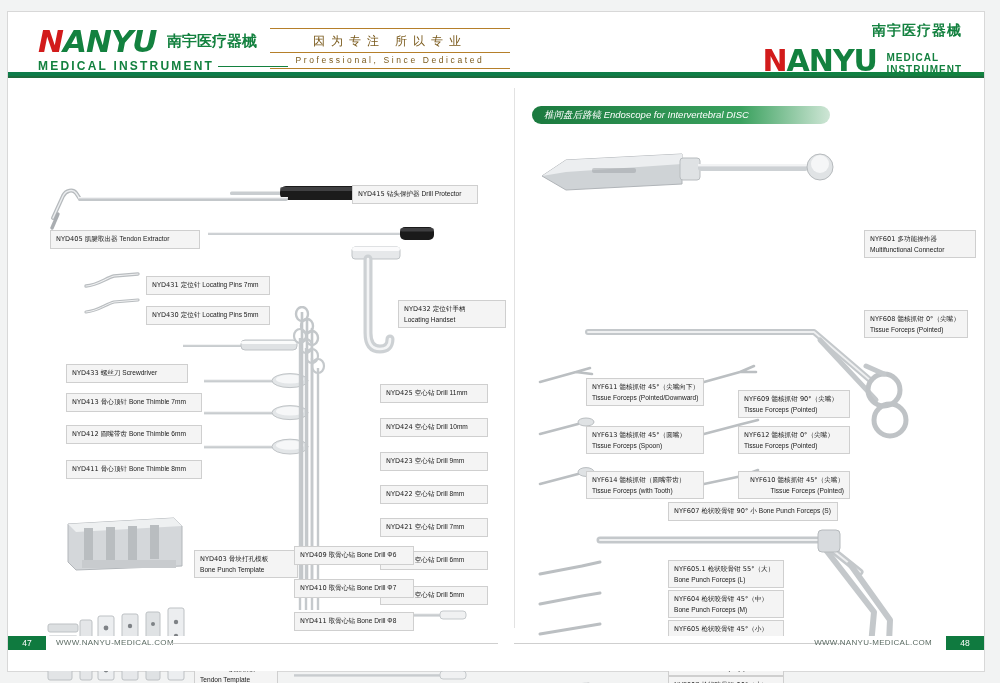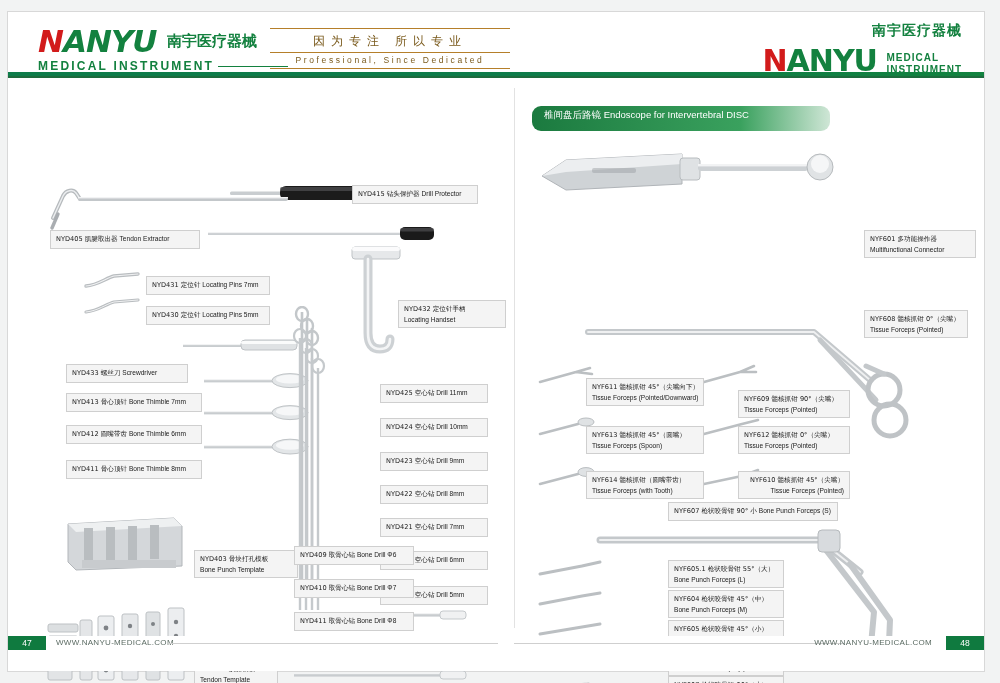--- a/index.html
+++ b/index.html
@@ -90,25 +90,26 @@
   .content {
     position:absolute; left:0; top:66px; width:976px; height:558px;
     background:#ffffff;
   }
   .divider-v {
     position:absolute; left:506px; top:10px; width:1px; height:540px;
     background:#e2e2e2;
   }
   
   .section-title {
-    position:absolute; left:524px; top:28px; width:298px; height:25px;
+    position:absolute; left:524px; top:28px; width:298px; height:18px;
     background:linear-gradient(to right,#1b7a3f,#3aa15e 70%,#cfe6d6);
     border-radius:9px;
     color:#ffffff; font-size:9.5px; line-height:17px; padding-left:12px;
     white-space:nowrap;
+    font-style:italic;
   }
   .section-title .cn { font-family:"DejaVu Sans", sans-serif; font-size:9.5px; }
   
   .footer {
     position:absolute; left:0; top:624px; width:976px; height:35px;
     background:#ffffff;
   }
   .foot-bar {
     position:absolute; top:0; height:14px; background:#0f7a3f;
   }

